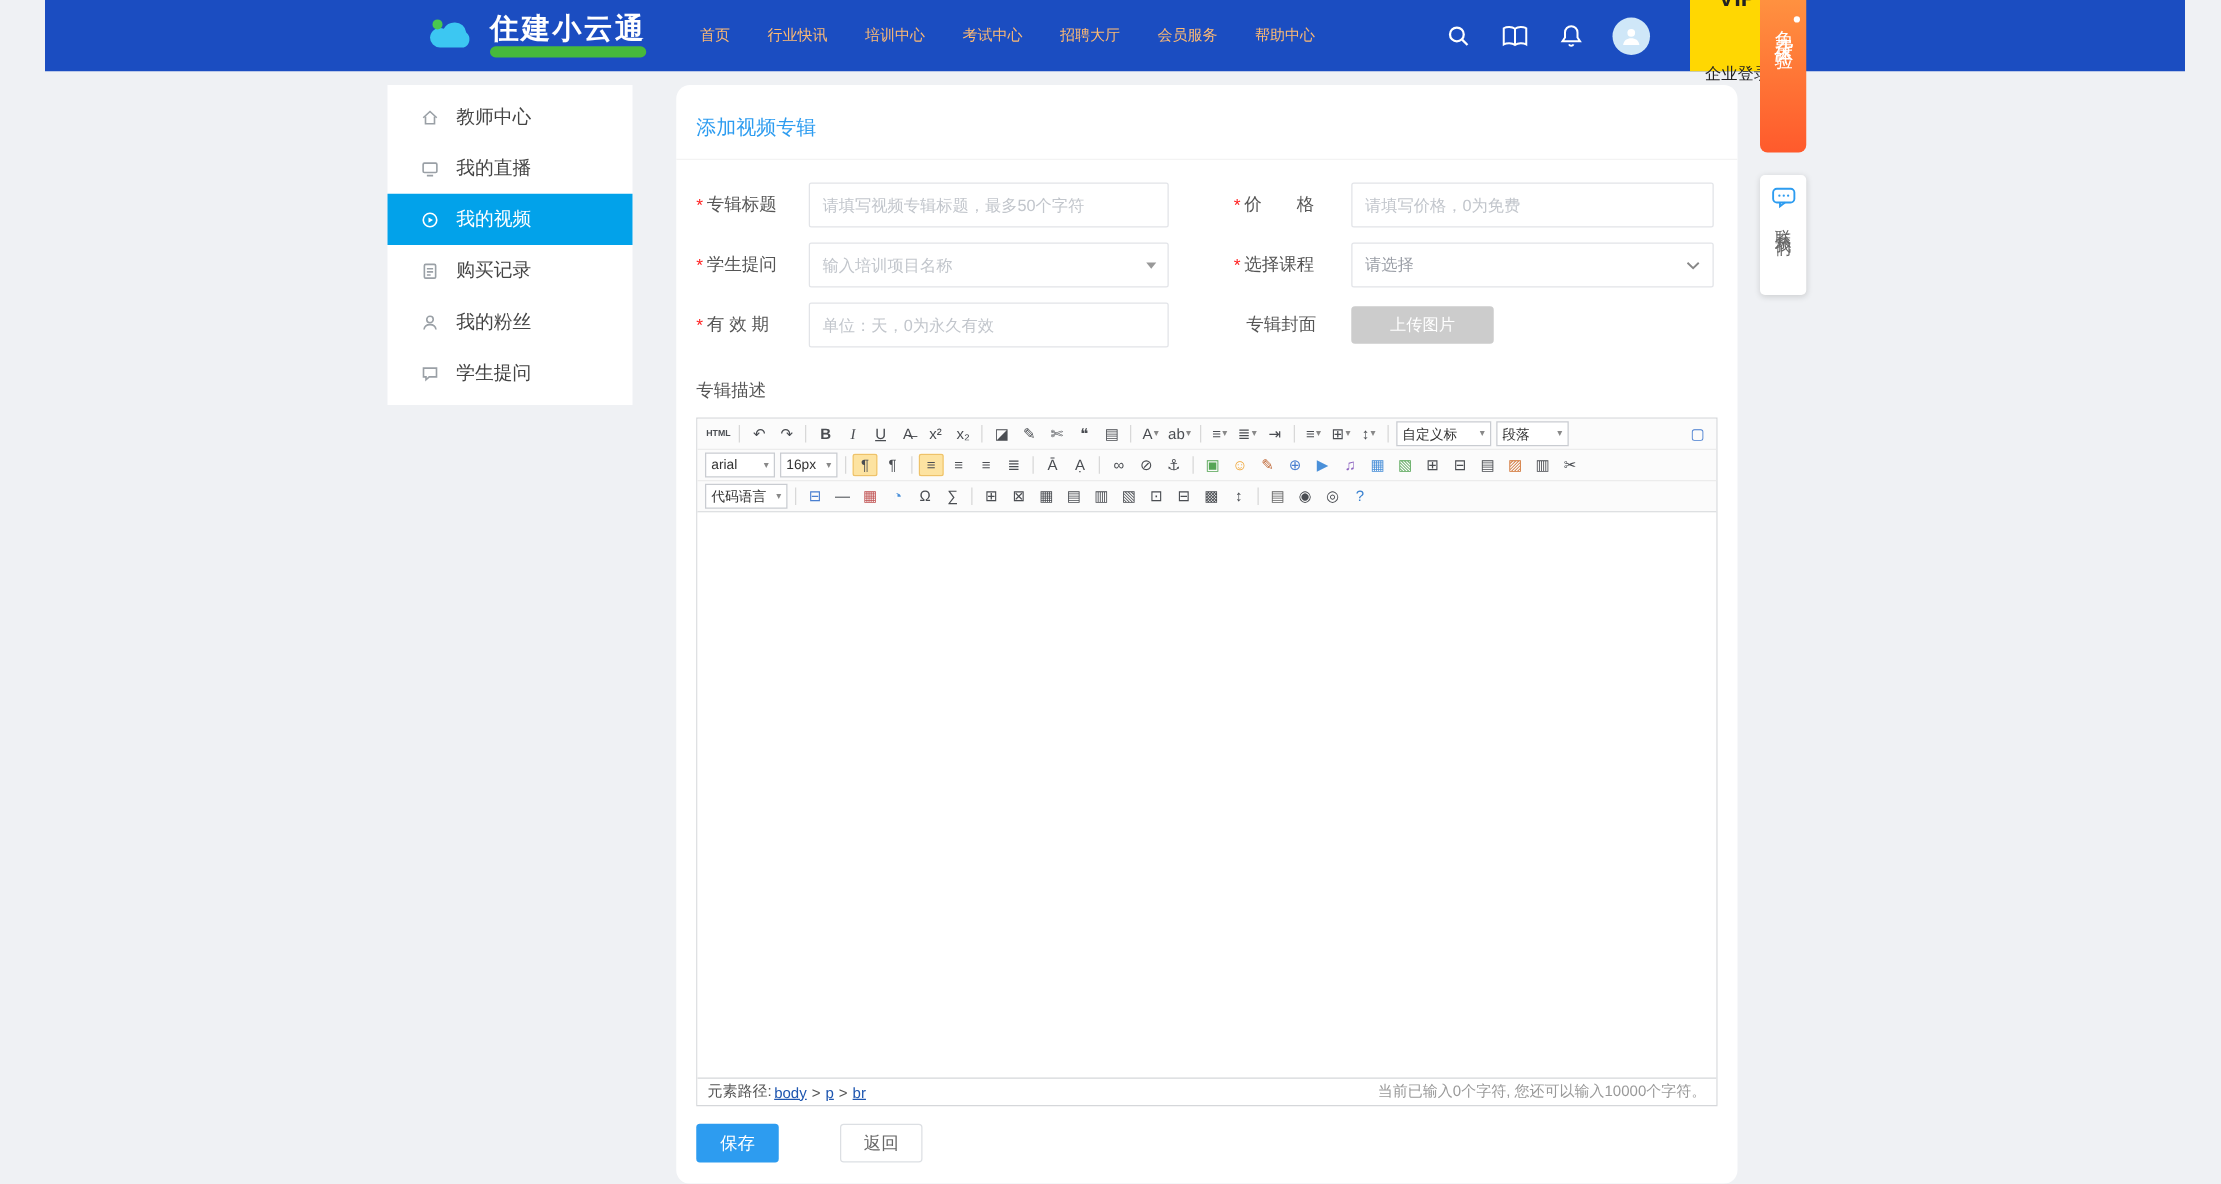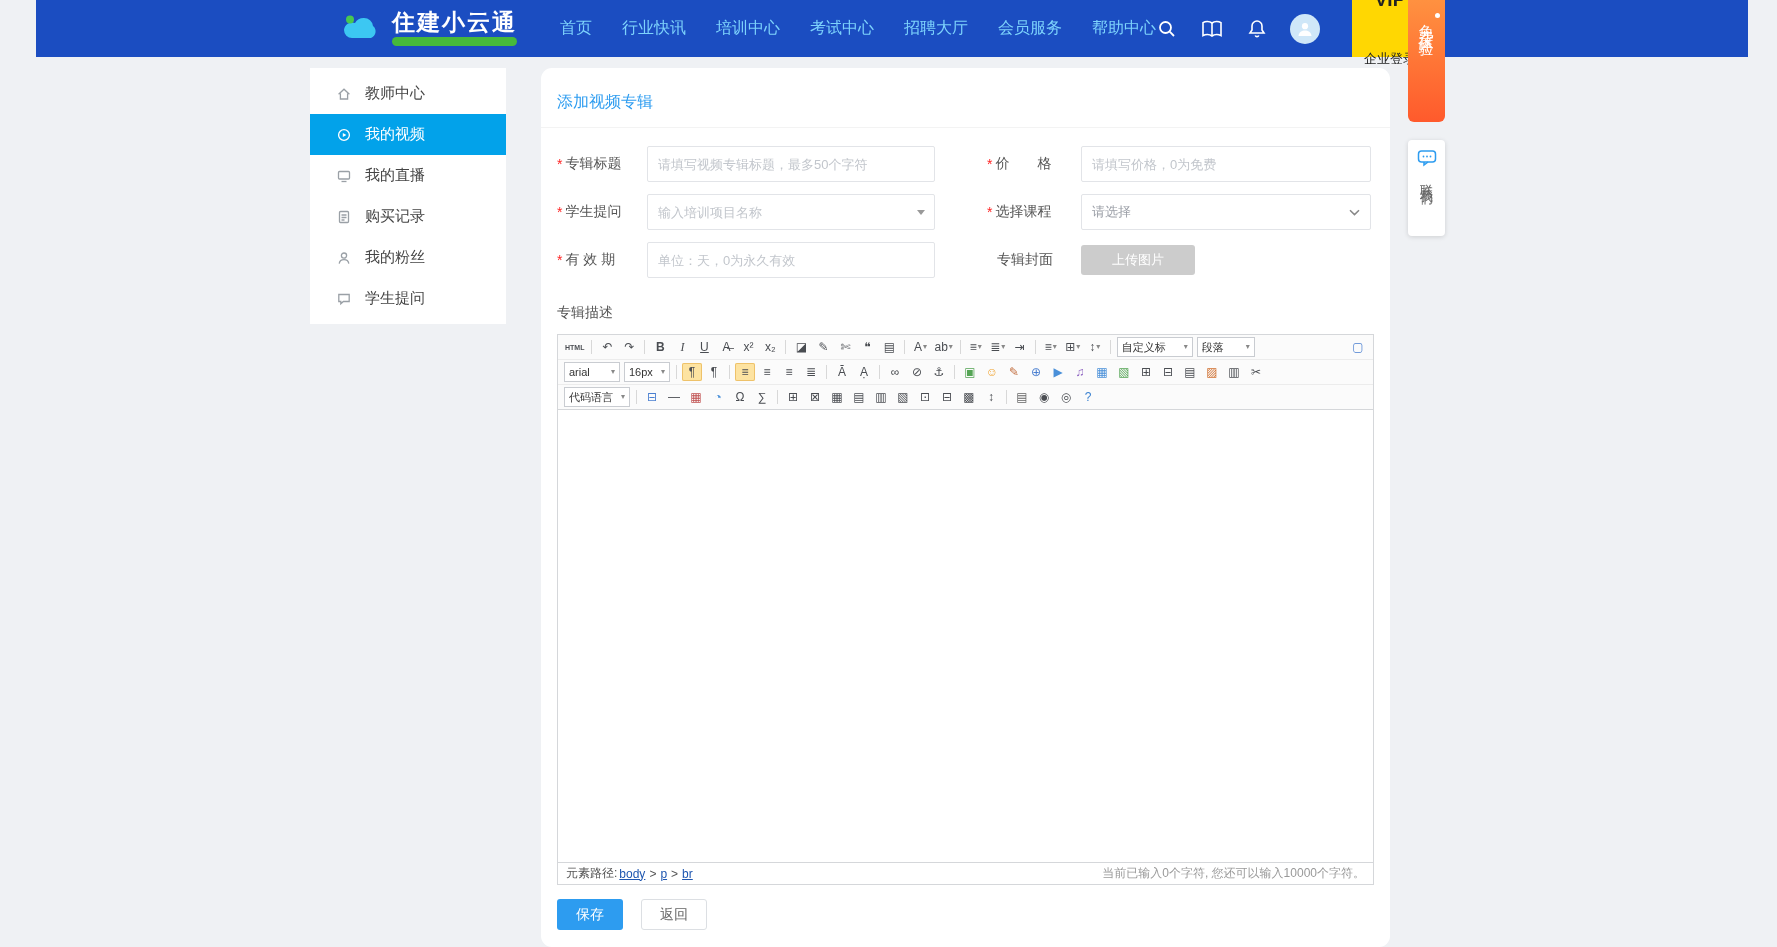--- a/index.html
+++ b/index.html
@@ -6,21 +6,21 @@
   body{margin:0;background:#eff1f4;font-family:"Liberation Sans","DejaVu Sans",sans-serif;}
   .screen{position:relative;width:1777px;height:947px;background:#eff1f4;overflow:hidden;}
 
   
   .topbar{position:absolute;left:0;top:0;width:1712px;height:57px;background:#1b4dc1;margin-left:36px;}
   .logo{position:absolute;left:300px;top:0;height:57px;display:flex;align-items:center;gap:10px;cursor:pointer;}
   .logo-text-wrap{display:flex;flex-direction:column;}
   .logo-title{color:#fff;font-size:23px;font-weight:bold;letter-spacing:2px;line-height:1;}
   .logo-strip{height:9px;background:#46b93c;border-radius:5px;margin-top:3px;width:100%;}
   .nav{position:absolute;left:524px;top:0;height:57px;display:flex;align-items:center;gap:30px;}
-  .nav-item{color:#7dd3fc;font-size:16px;cursor:pointer;white-space:nowrap;}
+  .nav-item{color:#fdba74;font-size:12px;cursor:pointer;white-space:nowrap;}
   .header-icons{position:absolute;left:1120px;top:0;height:57px;display:flex;align-items:center;gap:22px;}
   .hicon{display:flex;cursor:pointer;}
   .avatar{width:30px;height:30px;border-radius:50%;background:#cfe7f8;display:flex;align-items:center;justify-content:center;cursor:pointer;}
   .vip{position:absolute;left:1316px;top:0;width:76px;height:57px;background:#ffd702;display:flex;flex-direction:column;align-items:center;justify-content:center;color:#222;cursor:pointer;gap:40px;}
   .vip-title{font-size:19px;font-weight:bold;line-height:1.15;}
   .vip-sub{font-size:13px;}
 
   
   .free-tab{position:absolute;left:1408px;top:0;width:37px;height:122px;background:linear-gradient(180deg,#ff9140,#ff5a2c);border-radius:0 0 6px 6px;display:flex;justify-content:center;padding-top:12px;cursor:pointer;}
   .free-tab::after{content:"";position:absolute;right:5px;top:13px;width:5px;height:5px;border-radius:50%;background:#fff;}
@@ -69,21 +69,21 @@
   .tsep{width:1px;height:14px;background:#d8d8d8;margin:0 4px;display:inline-block;}
   .tcombo{height:20px;border:1px solid #c9ccd1;background:#fff;display:inline-flex;align-items:center;justify-content:space-between;padding:0 4px;font-size:11px;color:#333;margin:0 2px;cursor:pointer;flex:none;}
   .tcombo-label{white-space:nowrap;overflow:hidden;}
   .editor-body{height:452px;background:#fff;cursor:text;}
   .editor-footer{height:22px;border-top:1px solid #d5d7da;display:flex;align-items:center;justify-content:space-between;padding:0 8px;font-size:12px;color:#555;background:#fff;}
   .epath{display:flex;align-items:center;}
   .plink{color:#1e56b0;text-decoration:underline;cursor:pointer;margin:0 2px;}
   .psep{color:#555;margin:0 2px;}
   .count{color:#999;}
 
-  .actions{margin:14px 16px;display:flex;gap:18px;}
+  .actions{margin:14px 16px;display:flex;gap:49px;}
   .btn-save{width:66px;height:31px;background:#2d9cf0;color:#fff;border:none;border-radius:3px;font-size:14px;cursor:pointer;font-family:inherit;}
   .btn-back{width:66px;height:31px;background:#fff;color:#666;border:1px solid #dcdfe3;border-radius:3px;font-size:14px;cursor:pointer;font-family:inherit;}
 </style>
 </head>
 <body>
 
 <div class="screen">
 
   <header class="topbar">
     <div class="logo">
@@ -161,37 +161,37 @@
   <nav class="sidebar" id="sidebar">
       <div class="side-item">
         <span class="sicon">
           <svg viewBox="0 0 16 16" width="16" height="16" fill="none" stroke="currentColor" stroke-width="1.3">
             <path d="M2.6 8.2 L8 3.2 L13.4 8.2"></path>
             <path d="M4.4 7.2 V13 H11.6 V7.2"></path>
           </svg>
         </span>
         <span>教师中心</span>
       </div>
+      <div class="side-item">
+        <span class="sicon">
+          <svg viewBox="0 0 16 16" width="16" height="16" fill="none" stroke="currentColor" stroke-width="1.3">
+            <rect x="2.5" y="3.5" width="11" height="7.5" rx="1"></rect>
+            <path d="M5.5 13.5 h5"></path>
+          </svg>
+        </span>
+        <span>我的直播</span>
+      </div>
       <div class="side-item active">
         <span class="sicon">
           <svg viewBox="0 0 16 16" width="16" height="16" fill="none" stroke="currentColor" stroke-width="1.3">
             <circle cx="8" cy="8" r="5.4"></circle>
             <path d="M6.8 5.9 L10.4 8 L6.8 10.1 Z" fill="currentColor" stroke="none"></path>
           </svg>
         </span>
         <span>我的视频</span>
-      </div>
-      <div class="side-item">
-        <span class="sicon">
-          <svg viewBox="0 0 16 16" width="16" height="16" fill="none" stroke="currentColor" stroke-width="1.3">
-            <rect x="2.5" y="3.5" width="11" height="7.5" rx="1"></rect>
-            <path d="M5.5 13.5 h5"></path>
-          </svg>
-        </span>
-        <span>我的直播</span>
       </div>
       <div class="side-item">
         <span class="sicon">
           <svg viewBox="0 0 16 16" width="16" height="16" fill="none" stroke="currentColor" stroke-width="1.3">
             <rect x="3.5" y="2.5" width="9" height="11" rx="1"></rect>
             <path d="M5.5 6 h5 M5.5 8.5 h5 M5.5 11 h3"></path>
           </svg>
         </span>
         <span>购买记录</span>
       </div>

